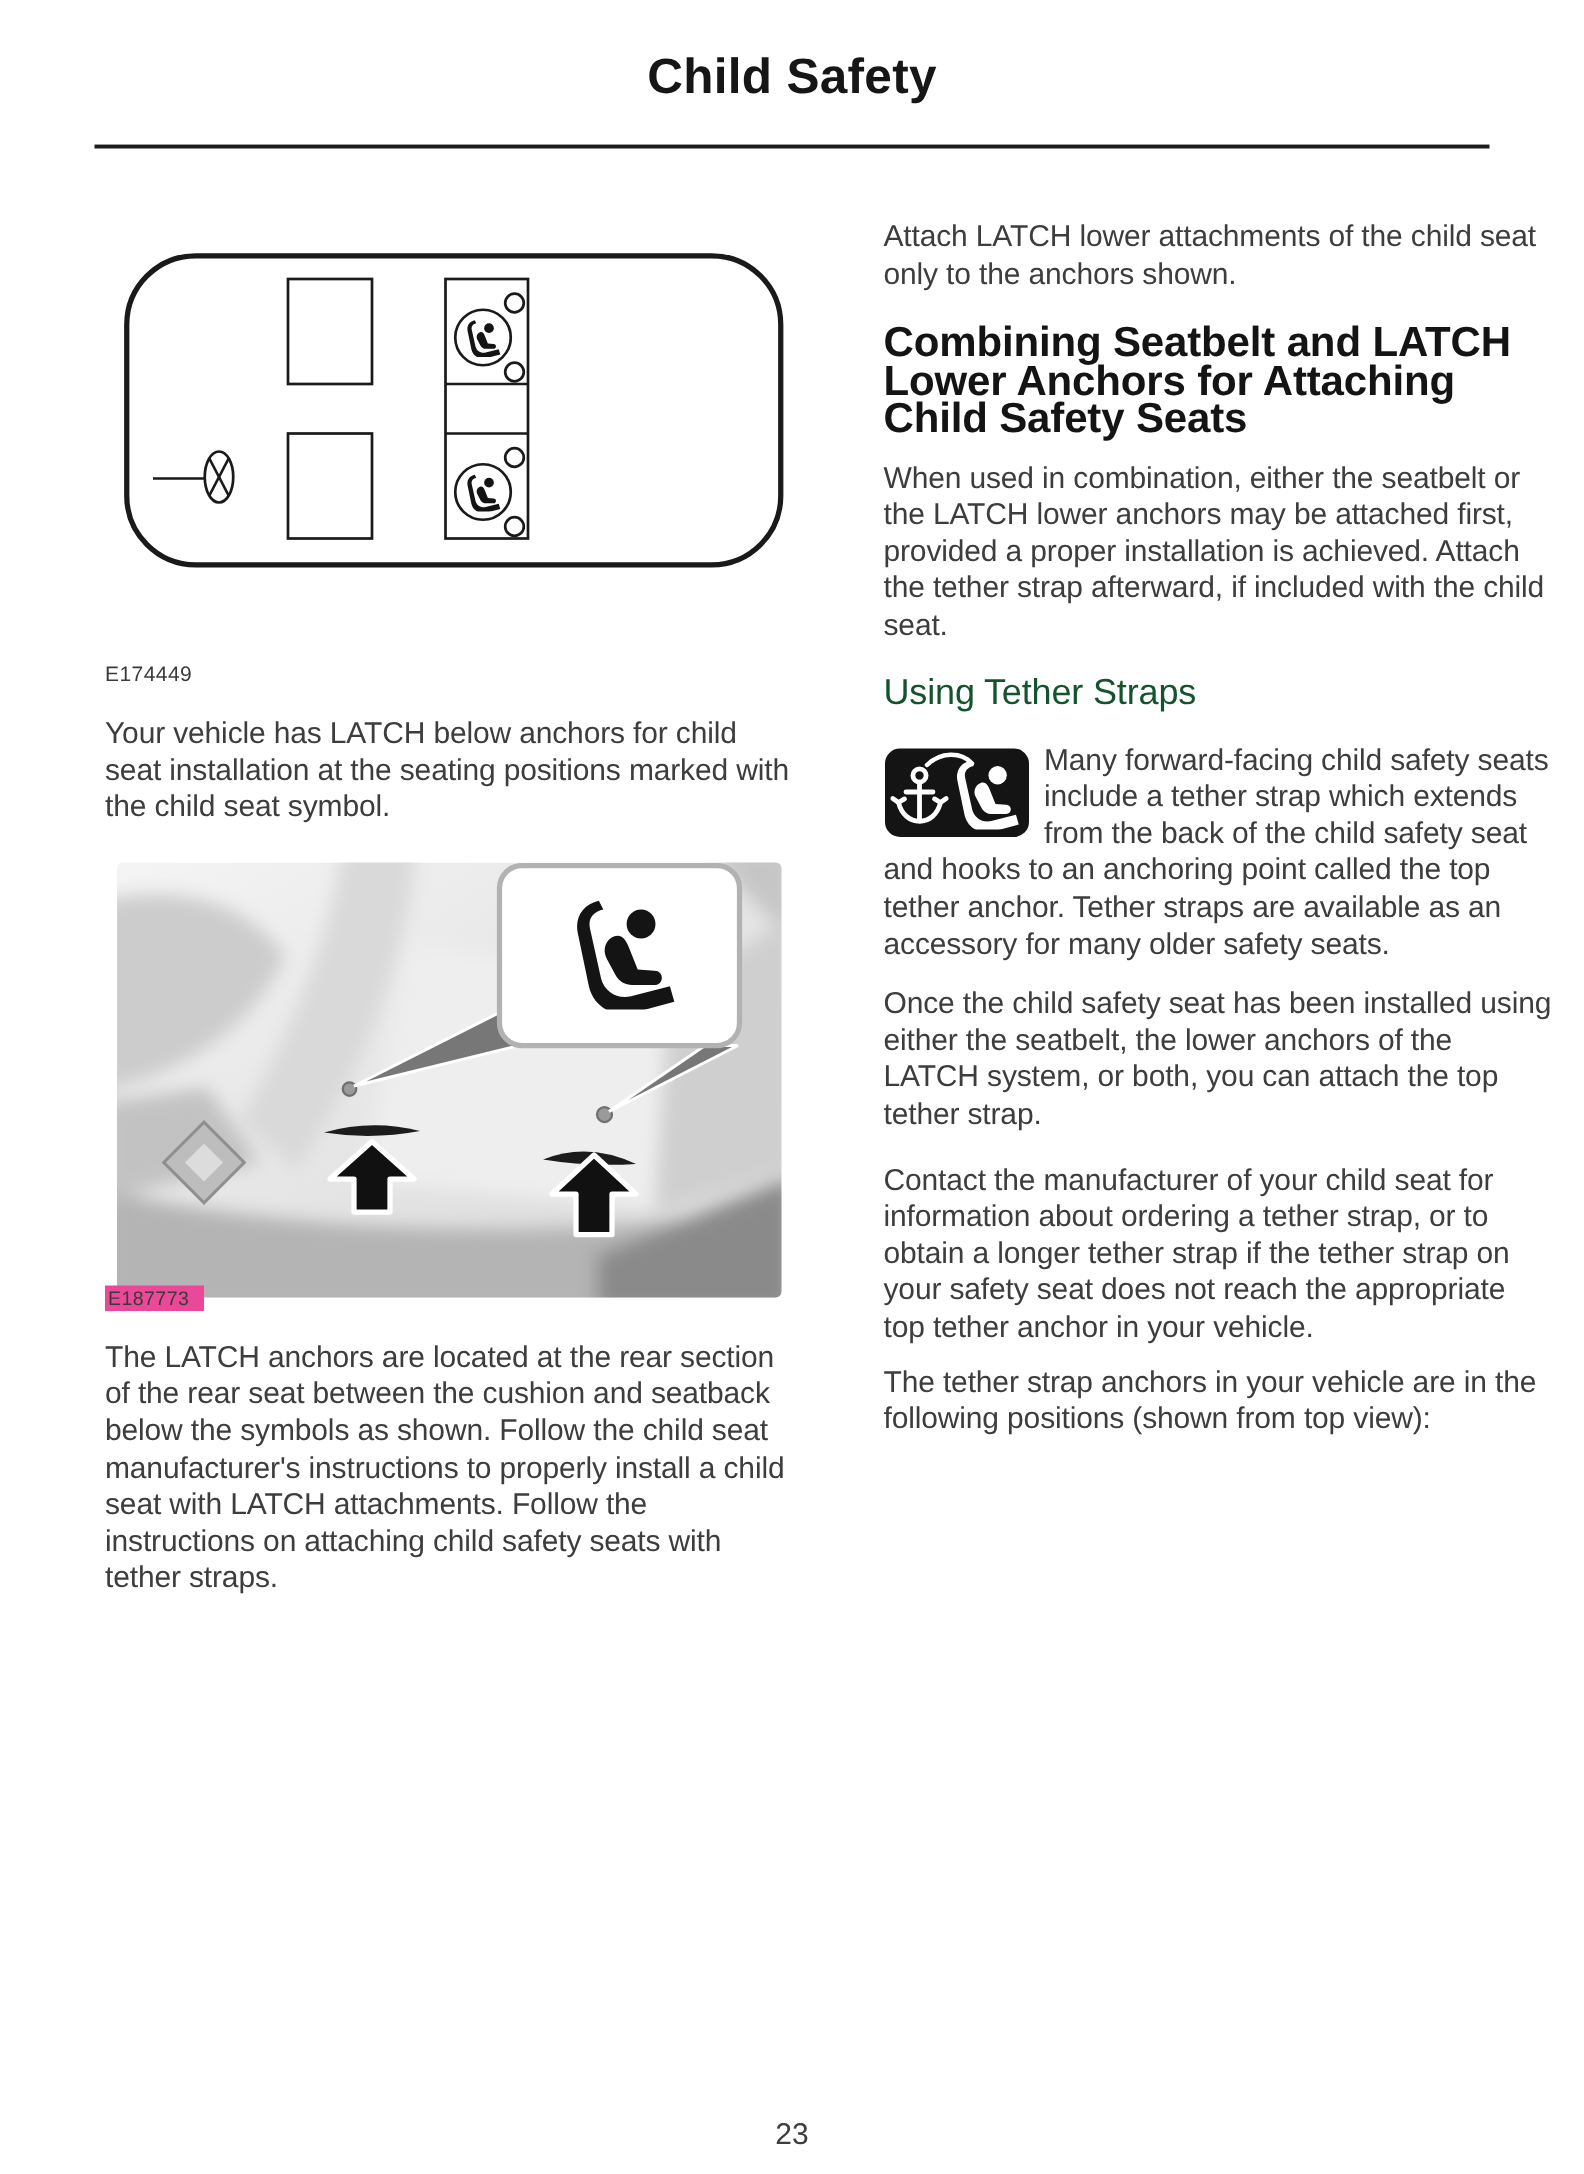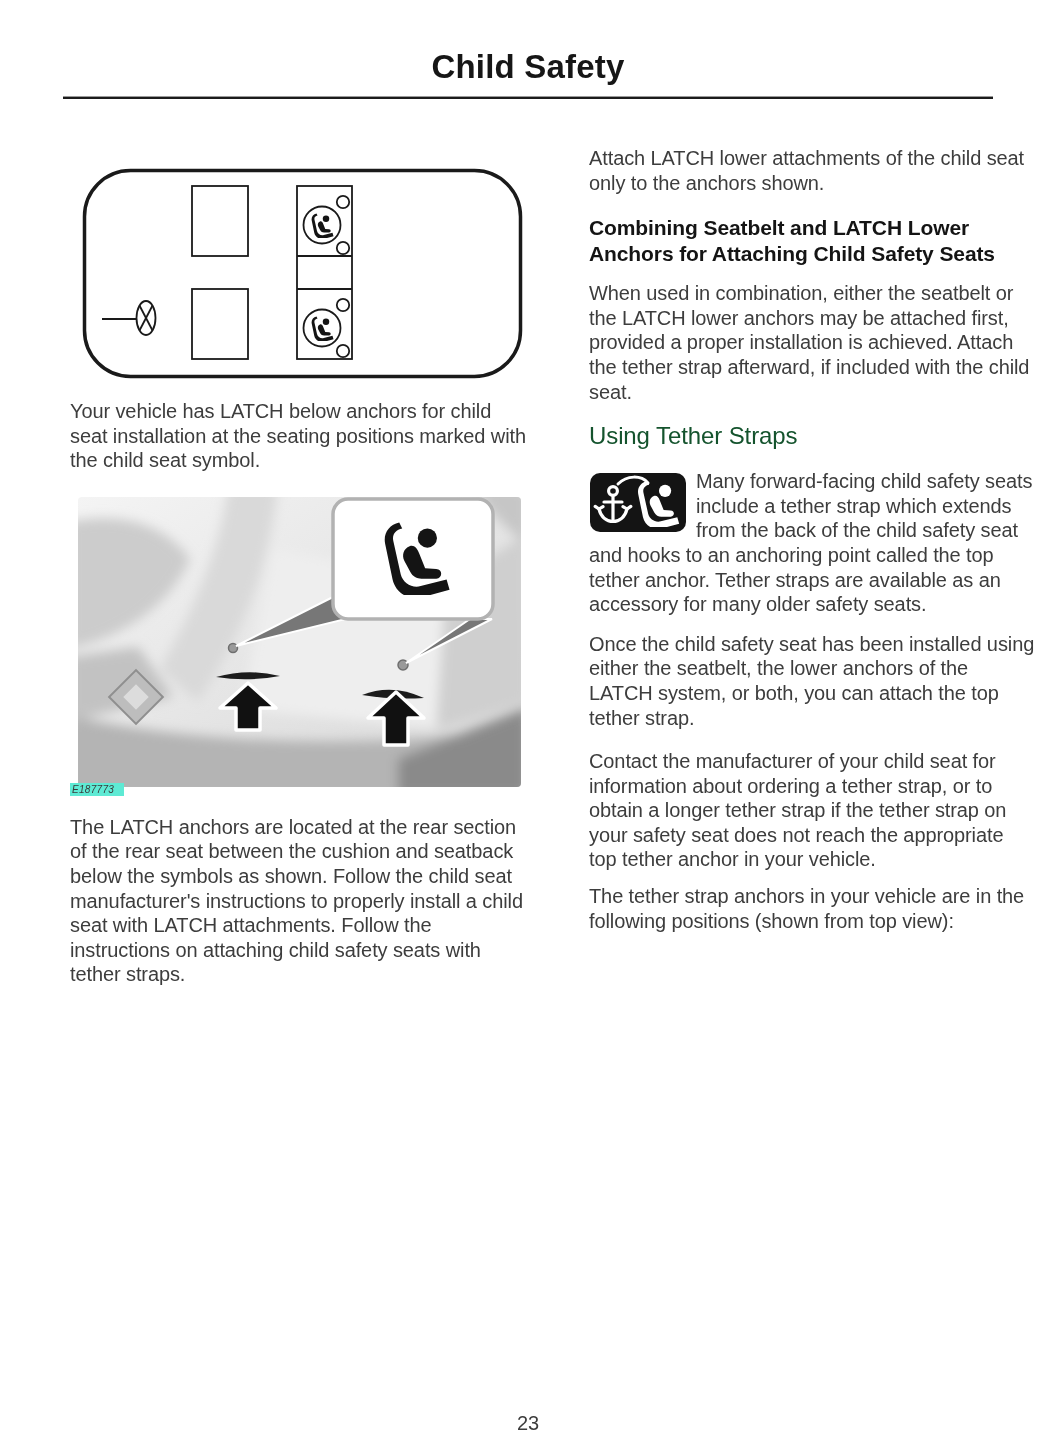--- a/index.html
+++ b/index.html
@@ -2,51 +2,51 @@
 <html><head>
 <meta charset="utf-8">
 <style>
   html,body{margin:0;padding:0;}
   body{
     width:1056px;height:1449px;position:relative;background:#ffffff;
     font-family:"Liberation Sans","DejaVu Sans",sans-serif;
     color:#3d3d3d;-webkit-font-smoothing:antialiased;
   }
   .page-title{
-    position:absolute;top:48px;left:0;width:100%;text-align:center;
+    position:absolute;top:32px;left:0;width:100%;text-align:center;
     font-size:33px;font-weight:bold;color:#161616;letter-spacing:.2px;
   }
   .title-rule{
     position:absolute;top:96px;left:63px;width:930px;height:3px;
     background:linear-gradient(#9a9a9a 0 1px,#1c1c1c 1px 3px);
   }
   .col{position:absolute;top:146px;}
   .col-left{left:70px;width:456px;}
   .col-right{left:589px;width:446px;}
   .body-text{
     font-size:20px;line-height:24.6px;margin:0;color:#3d3d3d;letter-spacing:-0.1px;
   }
   .para{margin-top:16px;}
   .para-first{margin-top:0;}
   .sub-heading{
-    font-size:21px;line-height:25.5px;font-weight:bold;color:#141414;
+    font-size:28px;line-height:25.5px;font-weight:bold;color:#141414;
     margin:20px 0 0 0;letter-spacing:-0.1px;
   }
   .section-heading{
     font-size:24px;line-height:29px;font-weight:normal;color:#14532d;
     margin:17px 0 0 0;letter-spacing:-0.1px;
   }
   .figure1-wrap{margin:22px 0 0 12px;}
   .figure-label{
     font-size:14px;color:#3a3a3a;margin-top:62px;letter-spacing:.3px;
   }
   .figure2-wrap{position:relative;margin:24px 0 0 8px;width:443px;height:290px;}
   .figure2-label{
-    position:absolute;left:-8px;bottom:-9px;background:#5eead4;
-    font-size:10px;color:#3a3a3a;padding:1px 10px 1px 2px;letter-spacing:.3px;font-style:italic;
+    position:absolute;left:-8px;bottom:-9px;background:#ec4899;
+    font-size:13px;color:#3a3a3a;padding:1px 10px 1px 2px;letter-spacing:.3px;
   }
   .para-after-fig2{margin-top:28px;}
   .tether-block{margin-top:19px;}
   .tether-icon{float:left;width:98px;height:61px;margin:3px 9px 4px 0;}
   .clearfix{clear:both;}
   .para-clear{clear:both;margin-top:19px;}
   .page-number{
     position:absolute;top:1412px;left:0;width:100%;text-align:center;
     font-size:20px;color:#3d3d3d;
   }
@@ -97,20 +97,21 @@
       </g>
 
       <g>
         <circle cx="240" cy="160" r="18.5" fill="none" stroke="#1a1a1a" stroke-width="1.8"></circle>
         <use href="#childseat" x="228" y="148" width="25" height="25" fill="#141414"></use>
         <circle cx="261" cy="137" r="6.2" fill="#ffffff" stroke="#1a1a1a" stroke-width="1.8"></circle>
         <circle cx="261" cy="183" r="6.2" fill="#ffffff" stroke="#1a1a1a" stroke-width="1.8"></circle>
       </g>
     </svg>
   </div>
+  <div class="figure-label">E174449</div>
 
   <p class="body-text para" style="margin-top:20px">Your vehicle has LATCH below anchors for child seat installation at the seating positions marked with the child seat symbol.</p>
 
   <div class="figure2-wrap">
     <svg width="443" height="290" viewBox="0 0 443 290">
       <defs>
         <linearGradient id="pGrad" x1="0" y1="0" x2="1" y2="1">
           <stop offset="0" stop-color="#f4f4f4"></stop>
             <stop offset="1" stop-color="#d7d7d7"></stop>
         </linearGradient>

